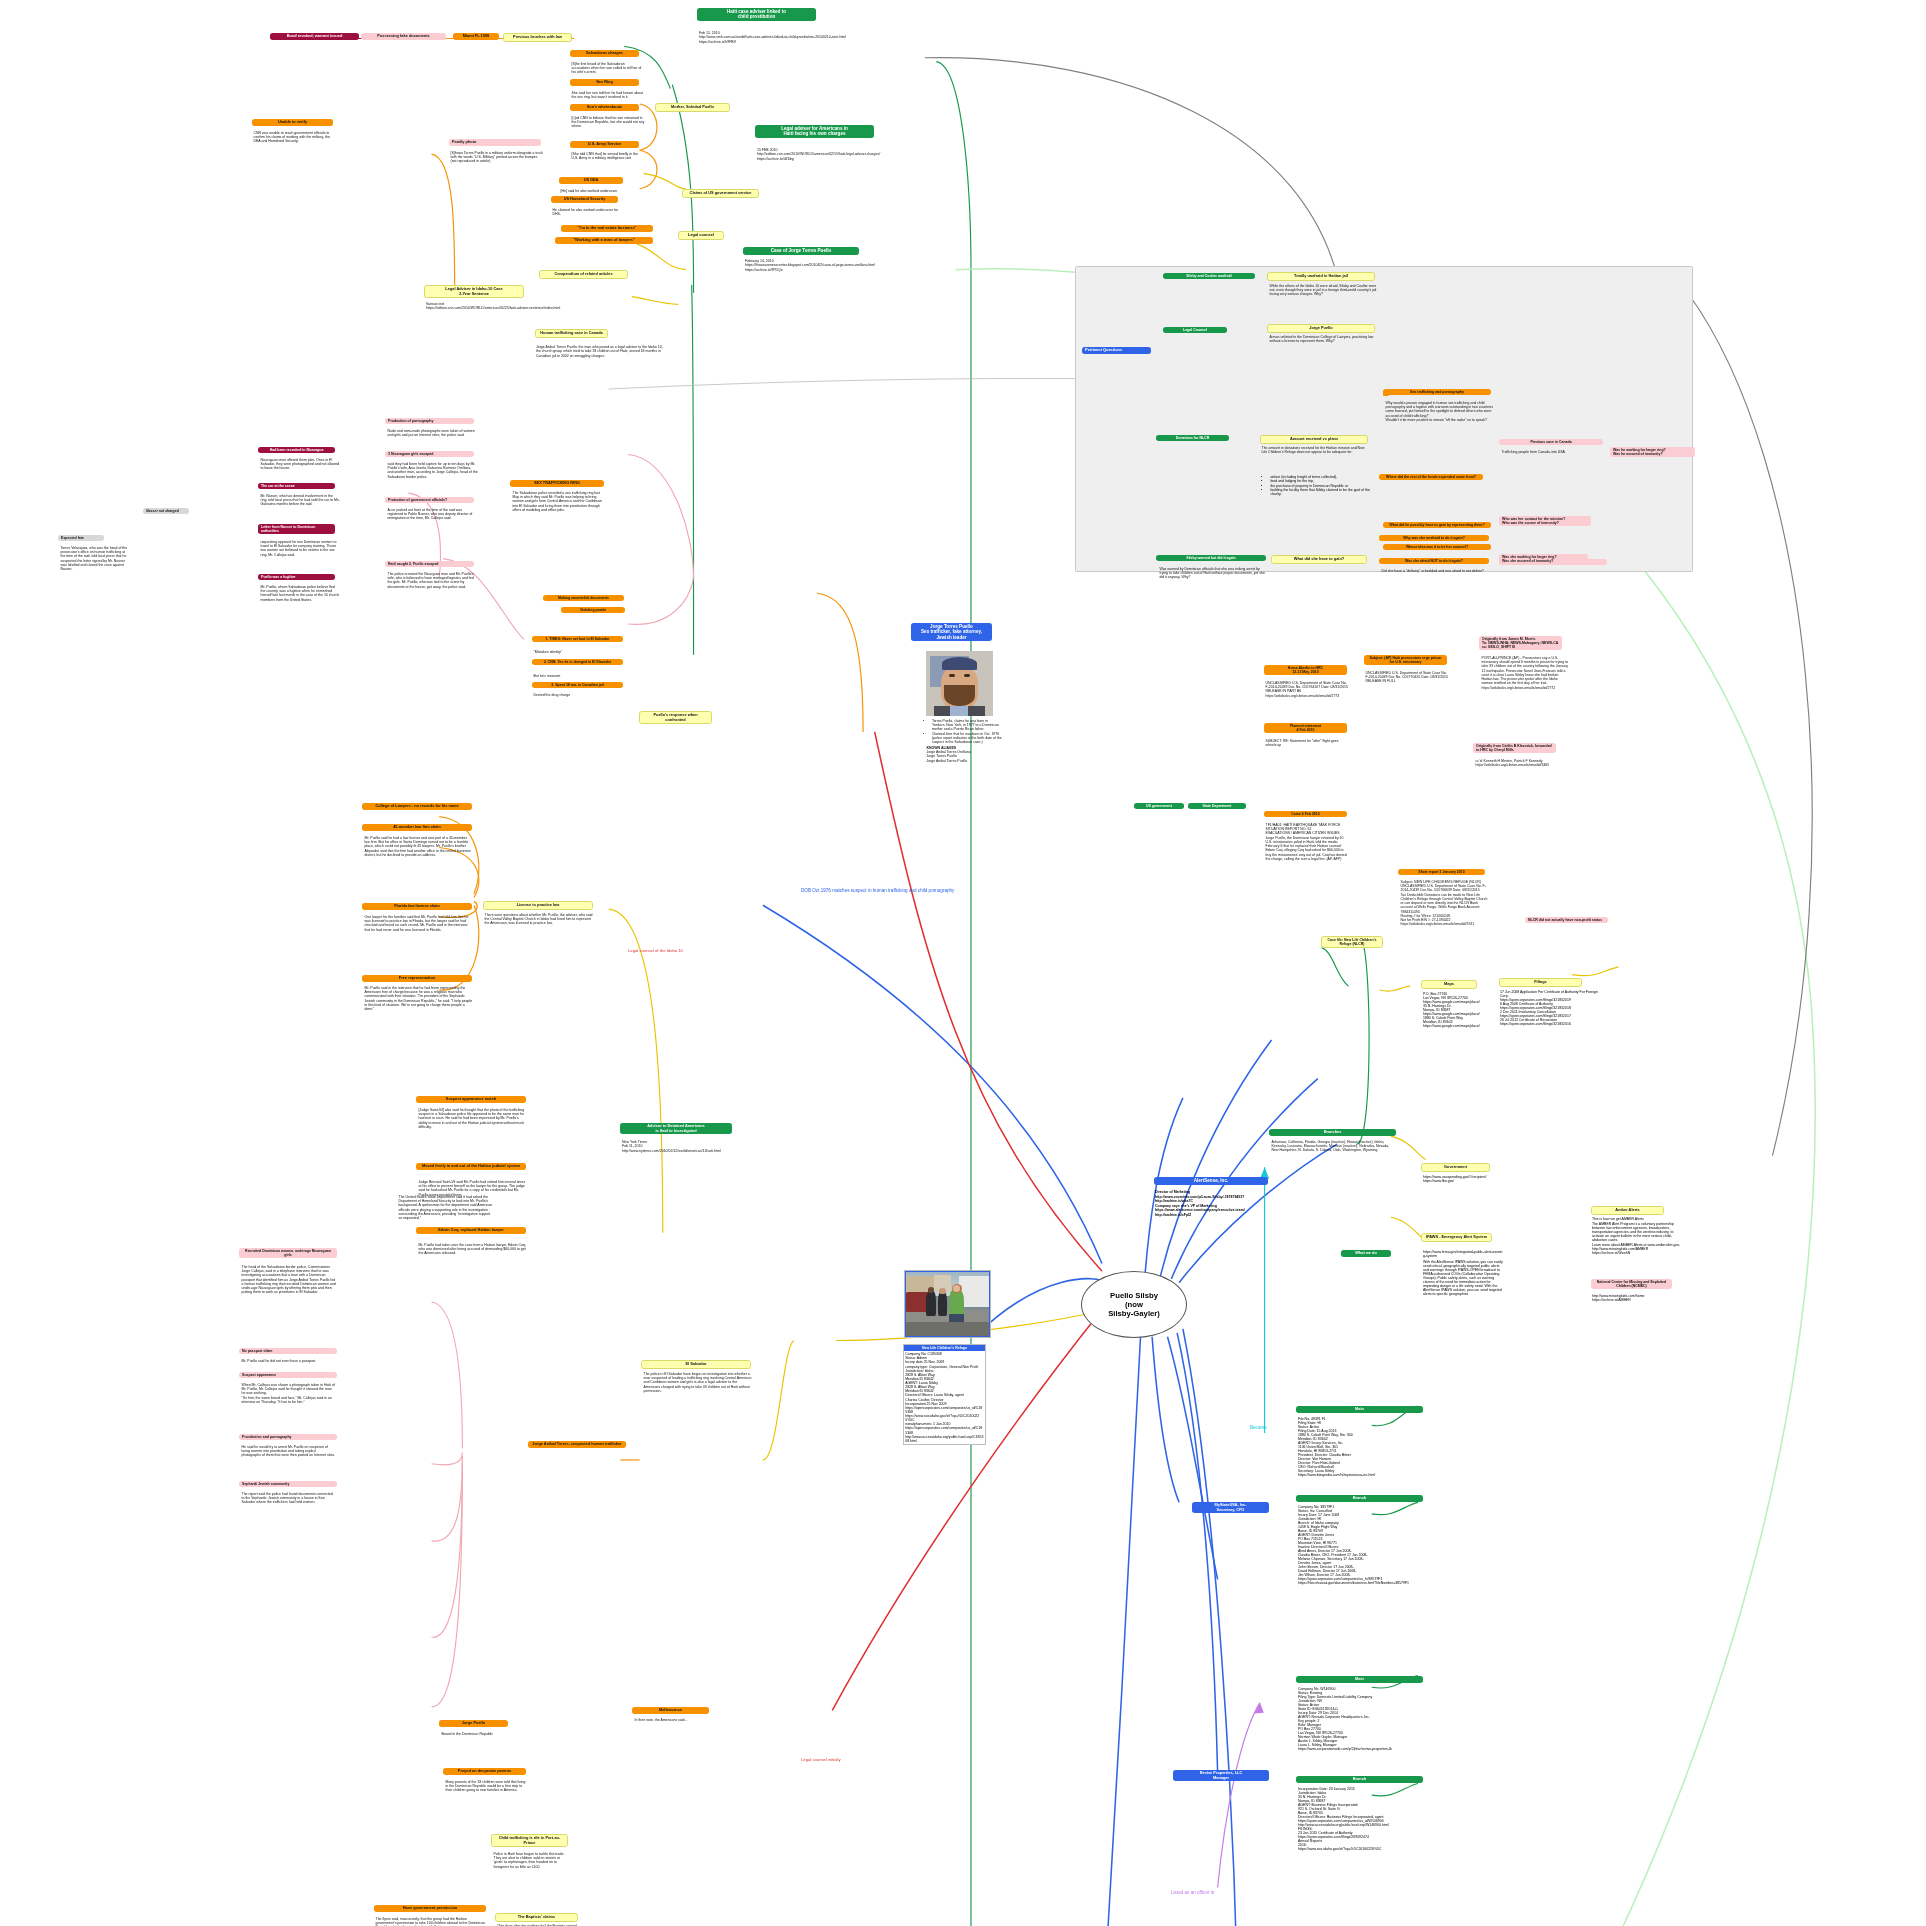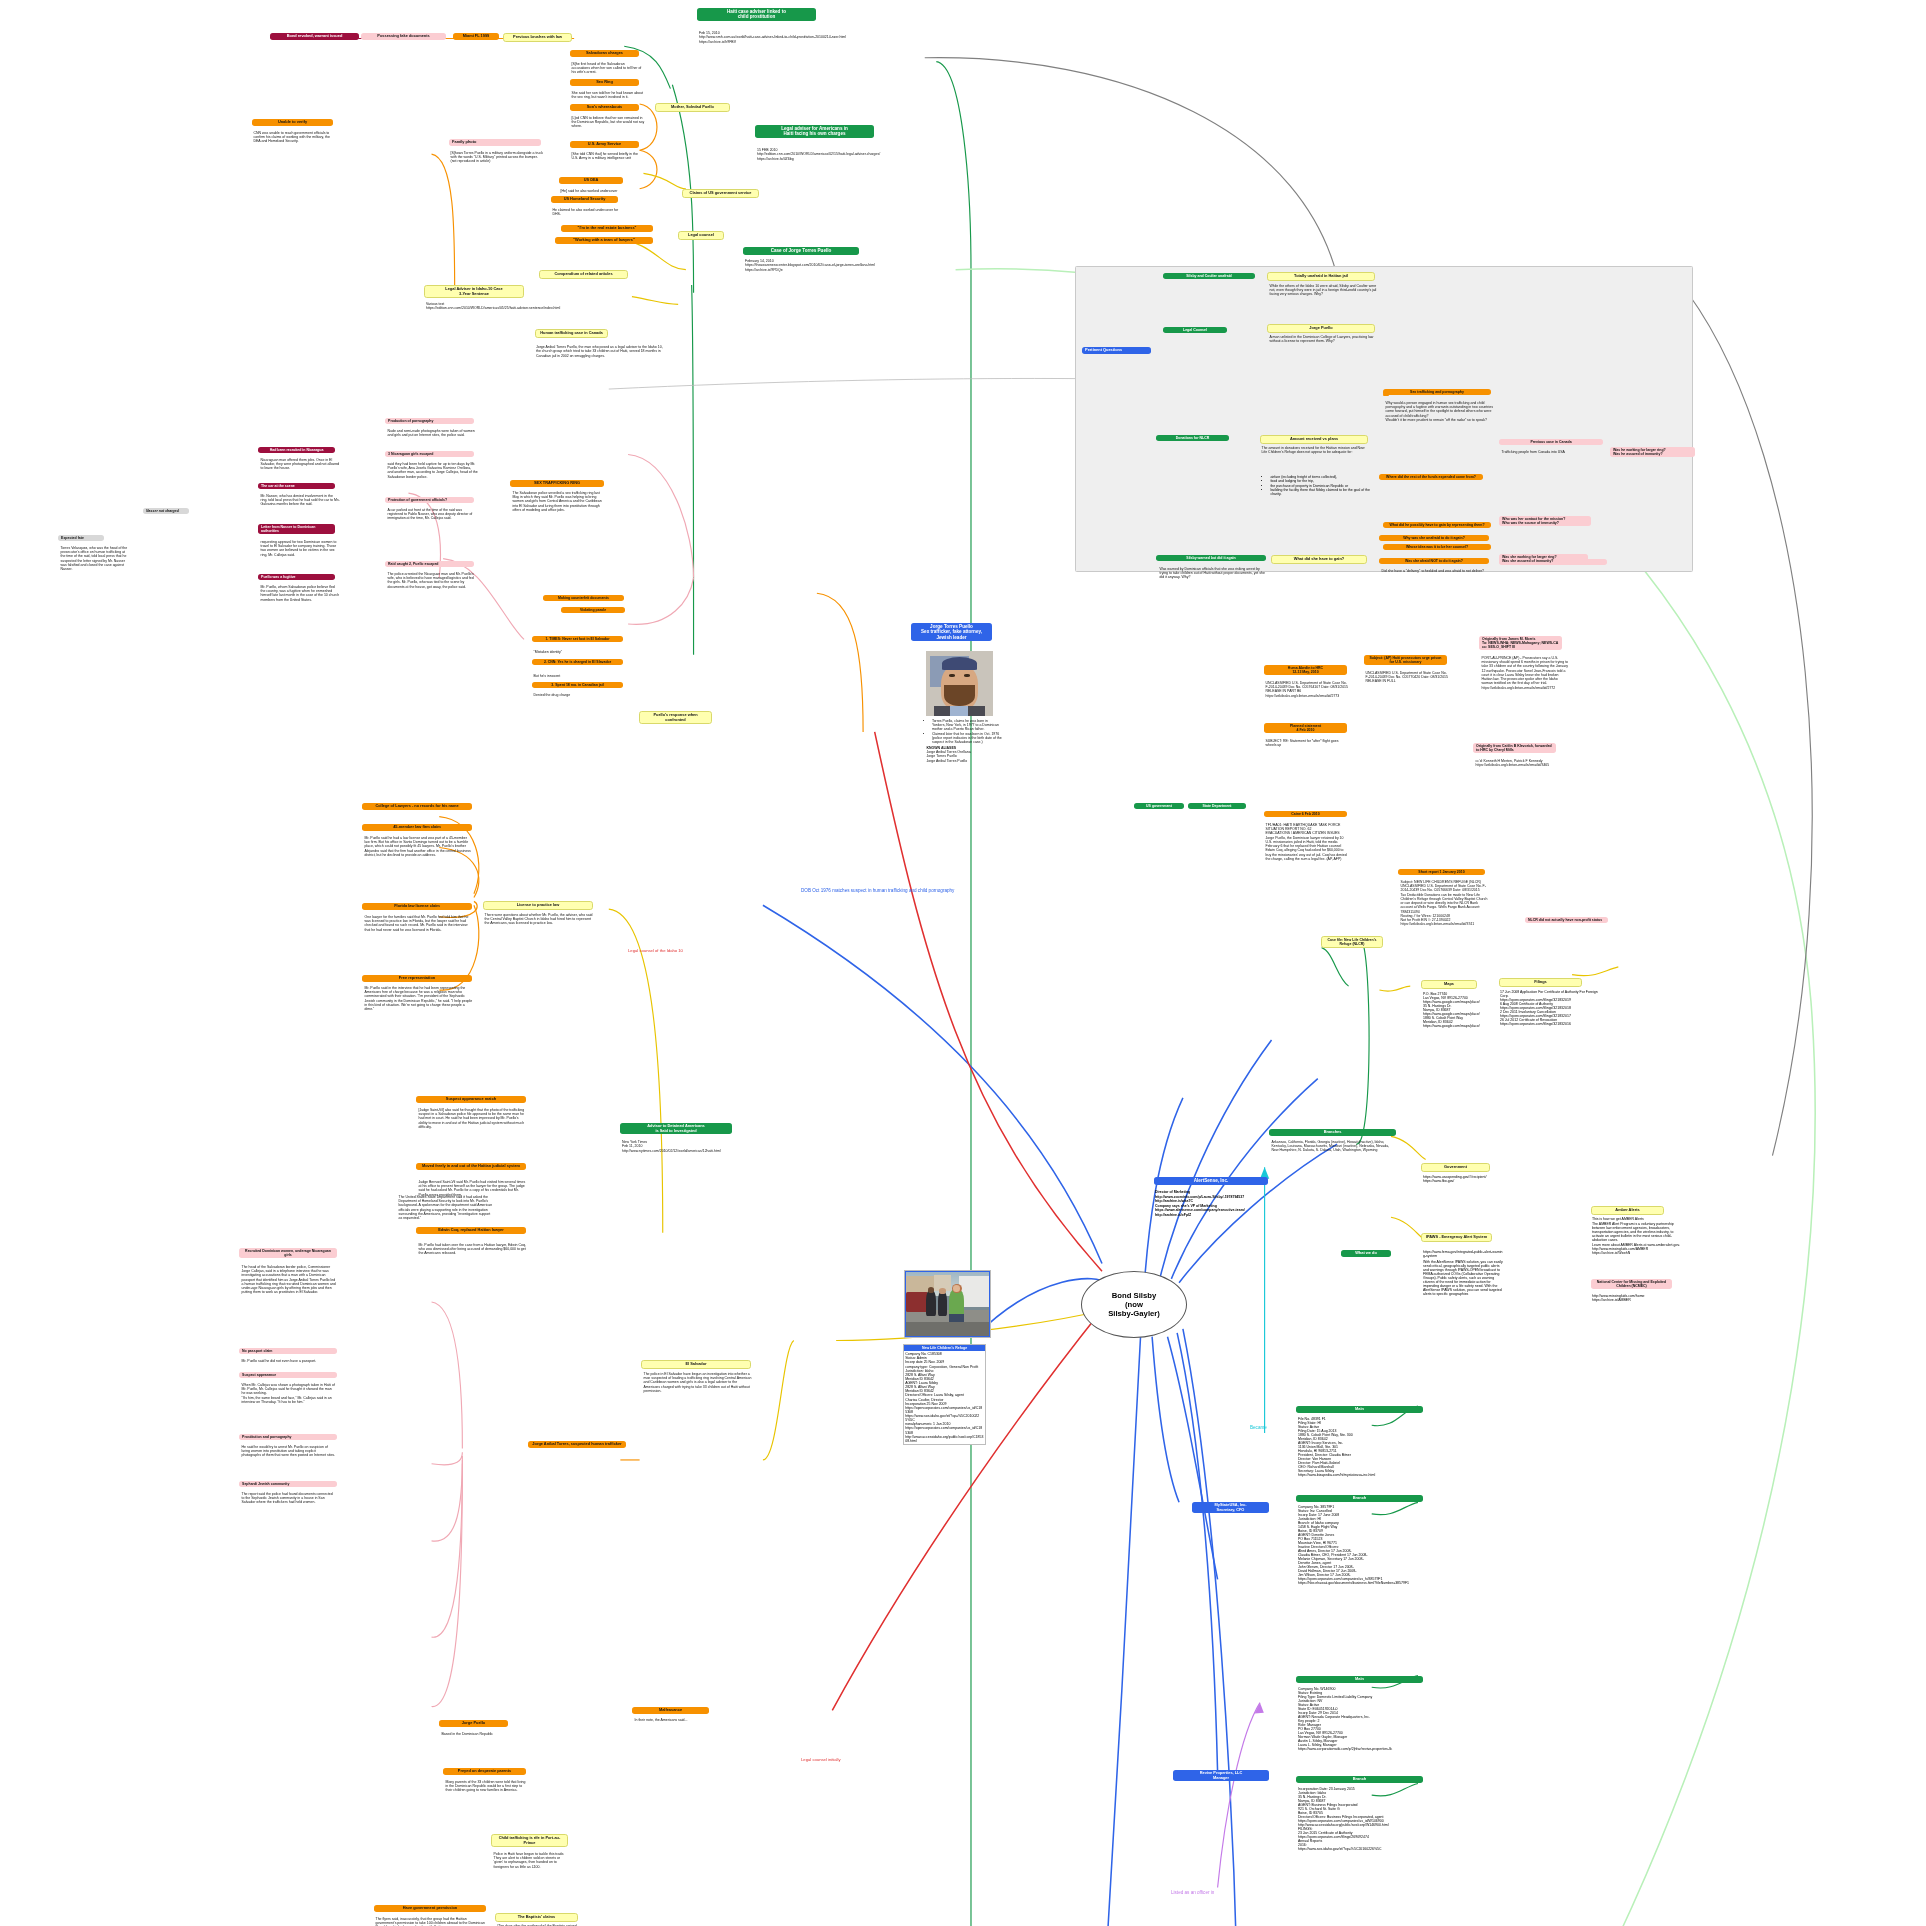--- a/index.html
+++ b/index.html
@@ -400,21 +400,21 @@
       <div>Charisa Coulter, Director</div>
       <div>Incorporation 25 Nov 2009</div>
       <div class="url">https://opencorporates.com/companies/us_id/C185308</div>
       <div class="url">https://www.sos.idaho.gov/xt/?xp=%5C20100225%5C</div>
       <div>nonalphanumeric 1 Jan 2010</div>
       <div class="url">https://opencorporates.com/companies/us_id/C185308</div>
       <div class="url">http://www.accessidaho.org/public/sos/corp/C185308.html</div>
     </div>
   </div>
 
-  <div class="ellipse" style="left:1081px;top:1271px;width:104px;height:65px;white-space:pre-line;">Bond Silsby
+  <div class="ellipse" style="left:1081px;top:1271px;width:104px;height:65px;white-space:pre-line;">Puello Silsby
 (now
 Silsby-Gayler)</div>
 
   <div class="node lbl" style="left:1250px;top:1425px;color:#19c8d8;font-size:4.6px;">Became</div>
   <div class="node lbl" style="left:1171px;top:1890px;color:#c47ae8;font-size:4.6px;">Listed as an officer in</div>
 
   <div class="node cap ctr blue md" style="left:1154px;top:1177px;width:114px;">AlertSense, Inc.</div>
   <div class="node tiny" style="left:1155px;top:1190px;width:116px;font-weight:bold;line-height:1.3;">
     <div>Director of Marketing</div>
     <div class="url">http://www.zoominfo.com/p/Laura-Silsby/-1978794537</div>

